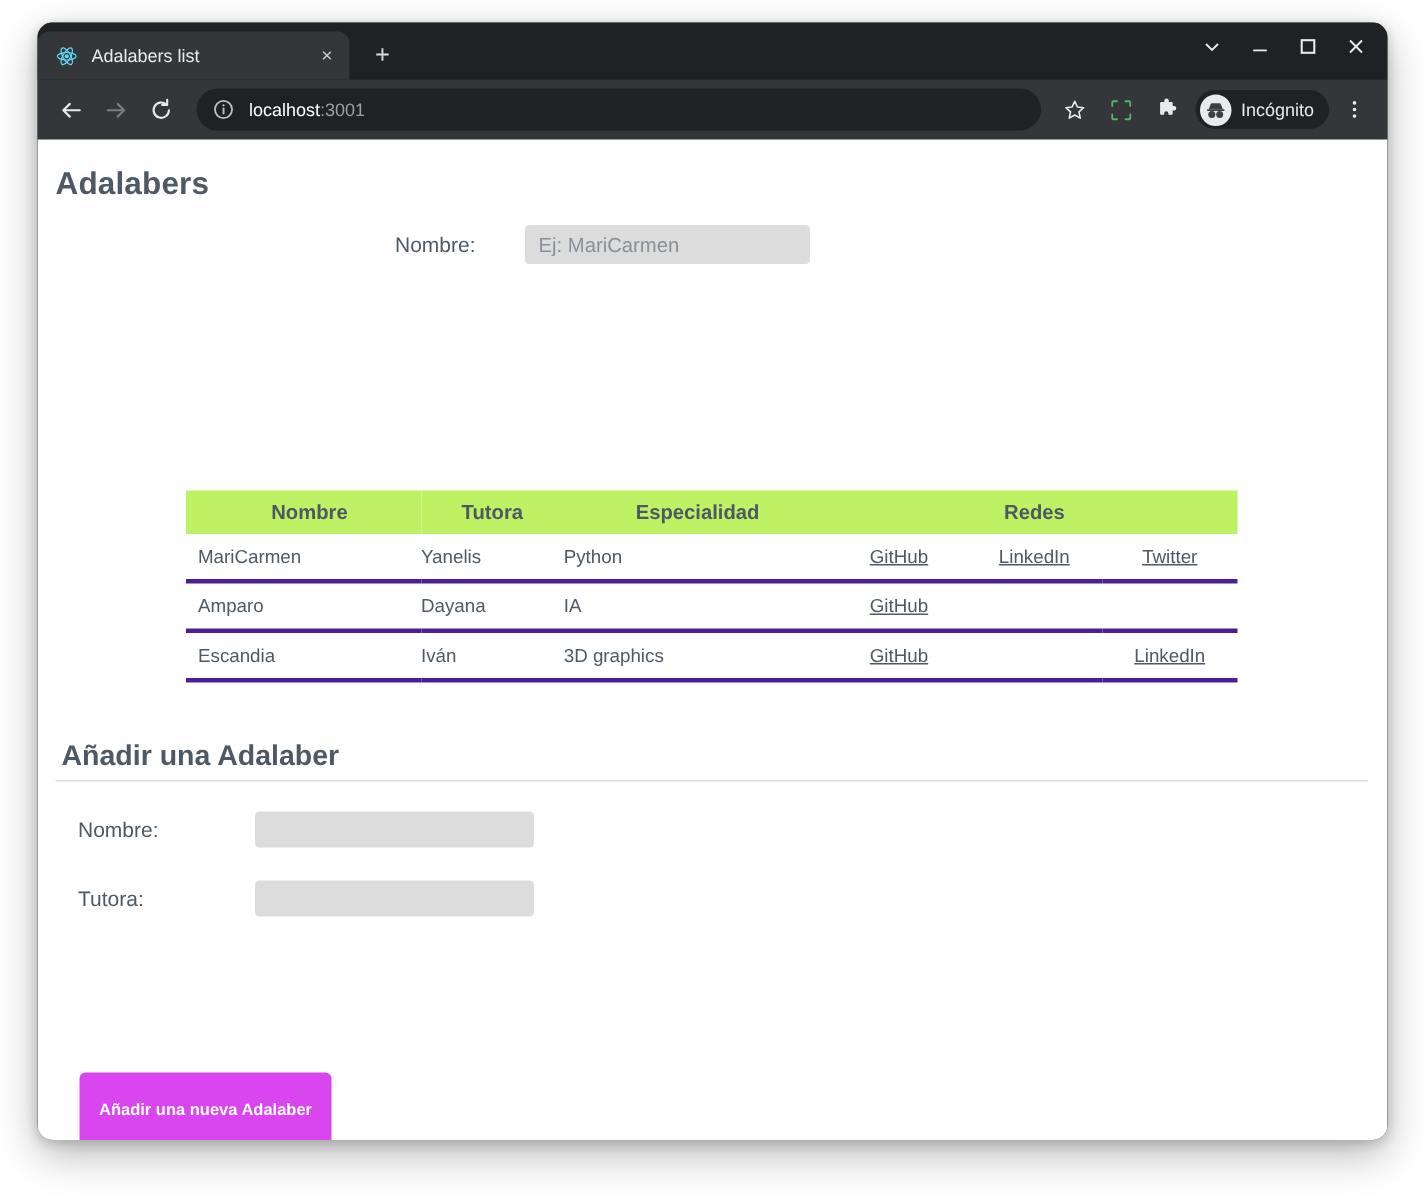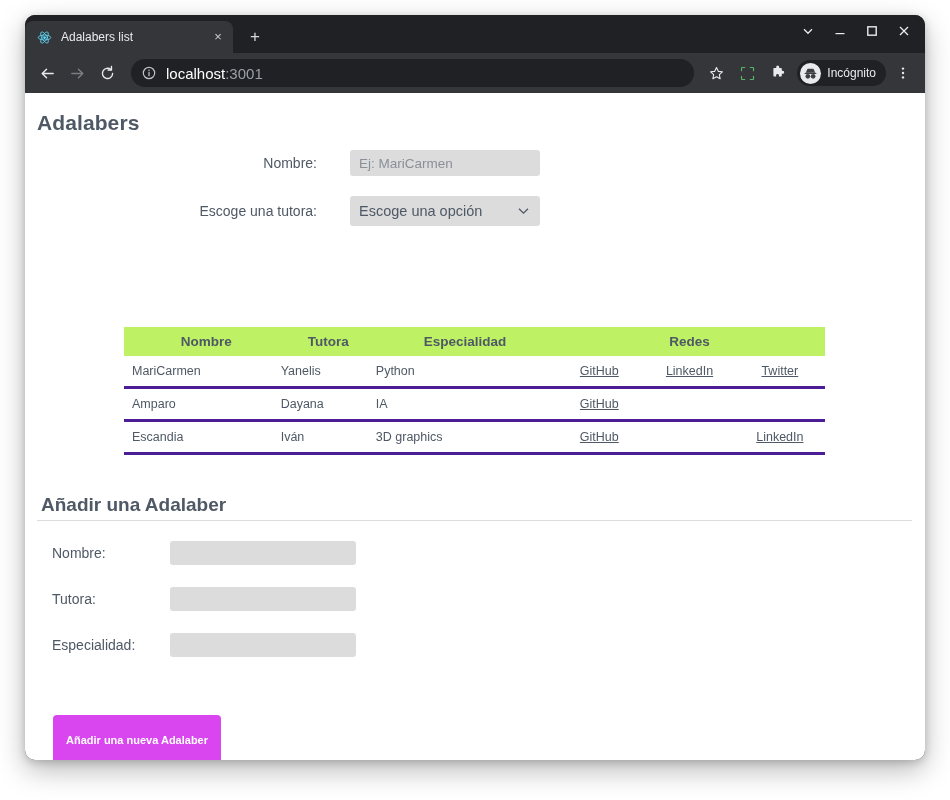--- a/index.html
+++ b/index.html
@@ -125,21 +125,21 @@
   .omni-icon {
     width: 16px; height: 16px;
     margin-right: 9px;
     color: #bdc1c6;
     flex: 0 0 auto;
     display: flex;
     align-items: center;
     justify-content: center;
   }
   .omni-url {
-    font-size: 15px;
+    font-size: 12px;
     color: #ffffff;
     white-space: nowrap;
   }
   .omni-url .dim { color: #9aa0a6; }
   .tb-right {
     display: flex;
     align-items: center;
     gap: 3px;
     flex: 0 0 auto;
   }
@@ -459,31 +459,20 @@
 
   <div class="viewport">
     <div class="page">
 
       <h1 class="page-title">Adalabers</h1>
 
       <div class="filter-form">
         <div class="filter-row">
           <label class="filter-label">Nombre:</label>
           <input class="filter-input" type="text" placeholder="Ej: MariCarmen" style="">
-        </div>
-        <div class="filter-row">
-          <label class="filter-label">Escoge una tutora:</label>
-          <div class="filter-select">
-            <span>Escoge una opción</span>
-            <span class="select-chevron">
-              <svg width="11" height="8" viewBox="0 0 11 8">
-                  <path d="M1 1.7 L5.5 6.2 L10 1.7" fill="none" stroke="#4e5965" stroke-width="1.3"></path>
-                </svg>
-            </span>
-          </div>
         </div>
       </div>
 
       <table class="adalabers-table">
         <thead>
           <tr>
             <th class="col-nombre">Nombre</th>
             <th class="col-tutora">Tutora</th>
             <th class="col-espec">Especialidad</th>
             <th class="col-red" colspan="3">Redes</th>
@@ -522,23 +511,19 @@
 
       <div class="add-form">
         <div class="add-row">
           <label class="add-label">Nombre:</label>
           <input class="add-input" type="text" value="" style="">
         </div>
         <div class="add-row">
           <label class="add-label">Tutora:</label>
           <input class="add-input" type="text" value="" style="">
         </div>
-        <div class="add-row">
-          <label class="add-label">Especialidad:</label>
-          <input class="add-input" type="text" value="" style="">
-        </div>
       </div>
 
       <button class="submit-btn">Añadir una nueva Adalaber</button>
 
     </div>
   </div>
 </div>
 
 </body></html>

